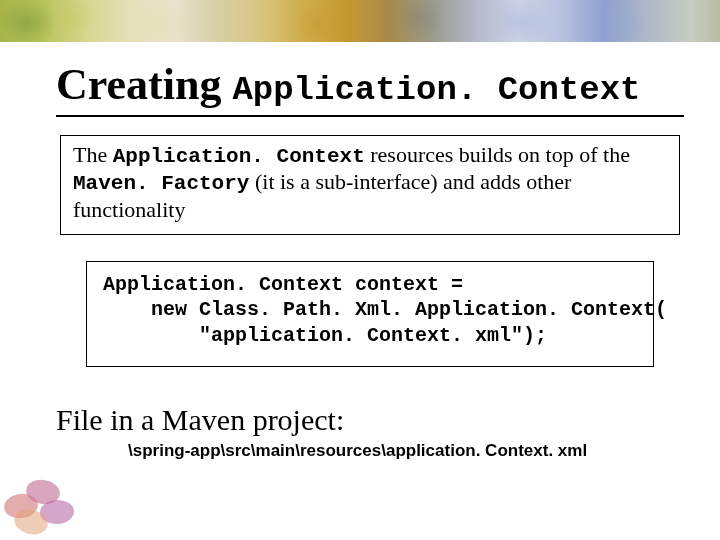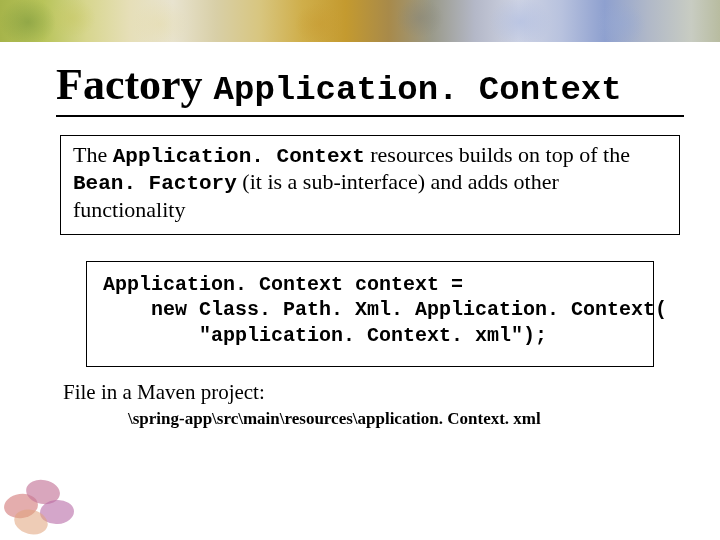--- a/index.html
+++ b/index.html
@@ -62,34 +62,34 @@
     font-size: 21px;
     font-weight: bold;
   }
   .para {
     font-size: 25px;
     line-height: 1.22;
     margin: 0 4px 18px 4px;
   }
   .codebox {
     border: 1.5px solid #000;
-    margin: 0 30px 13px 30px;
+    margin: 0 30px 36px 30px;
     padding: 10px 16px 17px 16px;
     font-family: "Courier New", Courier, monospace;
     font-size: 20px;
     font-weight: bold;
     line-height: 1.28;
     white-space: pre;
   }
   .footer-line {
-    font-size: 21px;
-    margin: 0 4px 4px 7px;
+    font-size: 30px;
+    margin: 0 4px 4px 0;
   }
   .footer-path {
-    font-family: Liberation Serif, serif;
+    font-family: Liberation Sans, sans-serif;
     font-size: 17px;
     font-weight: bold;
     margin-left: 72px;
   }
   .flower {
     position: absolute;
     left: 4px;
     bottom: 4px;
     width: 74px;
     height: 62px;
@@ -108,26 +108,26 @@
   .p4 { background: #e0a27a; left: 10px; top: 36px; transform: rotate(14deg); opacity:0.55; }
 </style>
 </head>
 <body>
 
 <div class="banner"></div>
 
 <div class="content">
 
   <h1 class="title">
-    <span>Factory </span><span class="mono">Application. Context</span>
+    <span>Creating </span><span class="mono">Application. Context</span>
   </h1>
   <div class="title-rule"></div>
 
   <div class="box">
-    <span>The </span><span class="mono-sm">Application. Context</span><span> resources builds on top of the </span><span class="mono-sm">Bean. Factory</span><span> (it is a sub-interface) and adds other functionality</span>
+    <span>The </span><span class="mono-sm">Application. Context</span><span> resources builds on top of the </span><span class="mono-sm">Maven. Factory</span><span> (it is a sub-interface) and adds other functionality</span>
   </div>
 
 
   <div class="codebox">Application. Context context =
     new Class. Path. Xml. Application. Context(
         "application. Context. xml");</div>
 
   <div class="footer-line">File in a Maven project:</div>
   <div class="footer-path">\spring-app\src\main\resources\application. Context. xml</div>
 

